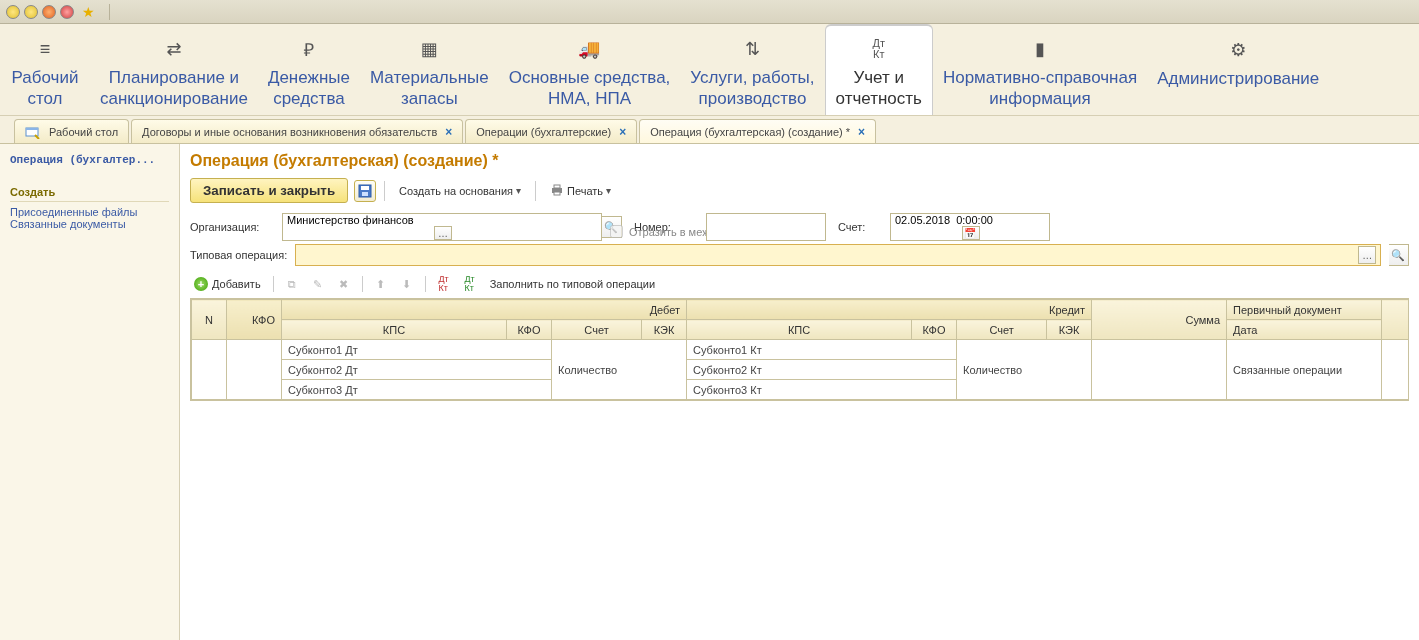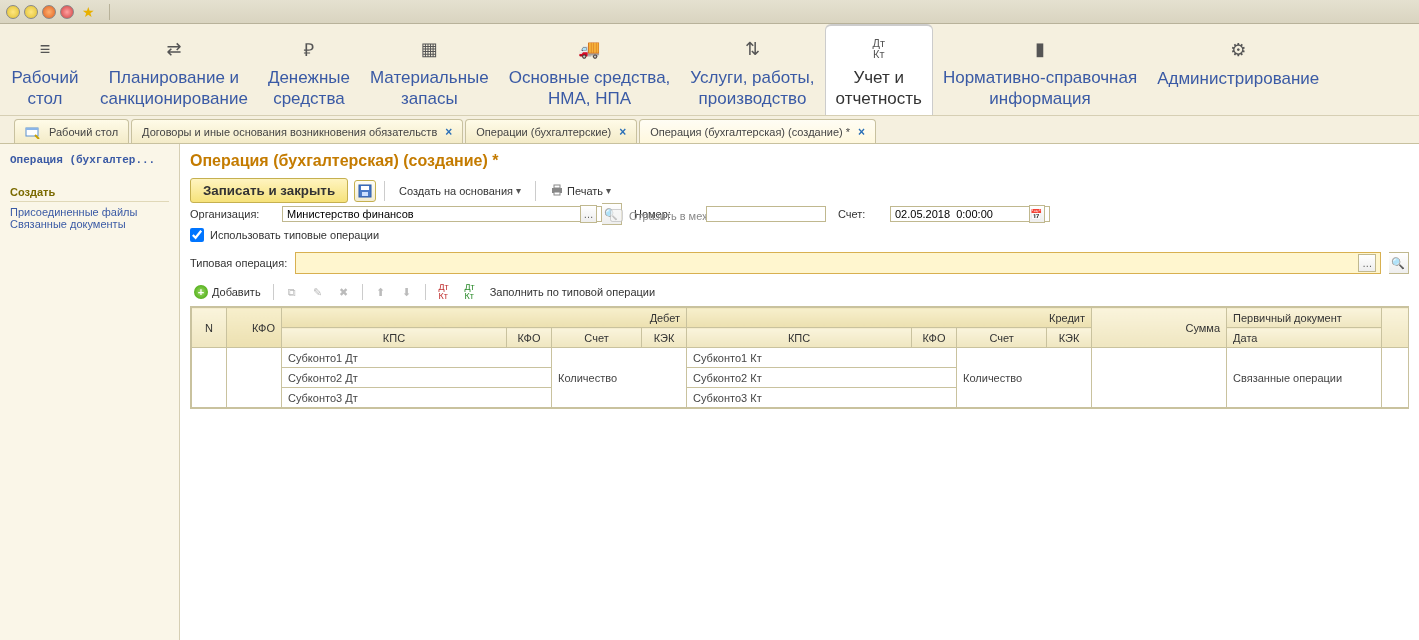--- a/index.html
+++ b/index.html
@@ -143,20 +143,21 @@
     font-size: 16px;
     font-weight: bold;
     margin-bottom: 8px;
   }
 
   
   .toolbar {
     display: flex;
     align-items: center;
     gap: 6px;
+    margin-bottom: 10px;
   }
   .btn-primary {
     background: linear-gradient(#fff4c0,#f6e27a);
     border: 1px solid #c5b050;
     border-radius: 3px;
     padding: 4px 12px;
     font-weight: bold;
     color: #333;
     cursor: pointer;
   }
@@ -179,26 +180,27 @@
   
   .form-row {
     display: grid;
     grid-template-columns: 80px 340px 60px 120px 40px 160px;
     align-items: center;
     gap: 12px;
     margin-bottom: 6px;
   }
   .form-row label { color:#333; }
   .textinput {
-    height: 16px;
+    height: 28px;
     border: 1px solid #c0b88f;
     background: #fff;
     padding: 0 4px;
     display:flex; align-items:center;
     position:relative;
+    flex-direction:column;
   }
   .textinput input {
     border:none; outline:none; width:100%; font-size:11px; background:transparent;
   }
   .textinput .end-btn {
     width:18px; height:18px; border:1px solid #c0b88f;
     background:linear-gradient(#fff,#eee);
     display:flex;align-items:center;justify-content:center;
     font-size:10px; cursor:pointer; color:#555;
     margin-left:2px;
@@ -408,24 +410,20 @@
         <input value="02.05.2018  0:00:00" style="">
         <div class="end-btn">📅</div>
       </div>
     </div>
 
     <div class="reflect">
       <input type="checkbox" disabled="" style="">
       <span class="muted">Отразить в межотчетном периоде</span>
     </div>
 
-    <div class="checkbox-row">
-      <input type="checkbox" checked="" style="">
-      <span>Использовать типовые операции</span>
-    </div>
 
     <div class="typed-row">
       <label>Типовая операция:</label>
       <div class="typed-input">
         <input style="border: none; outline: none; background: transparent; width: 100%;" value="">
         <div class="end-btn">…</div>
       </div>
       <div class="mag">🔍</div>
     </div>
 

